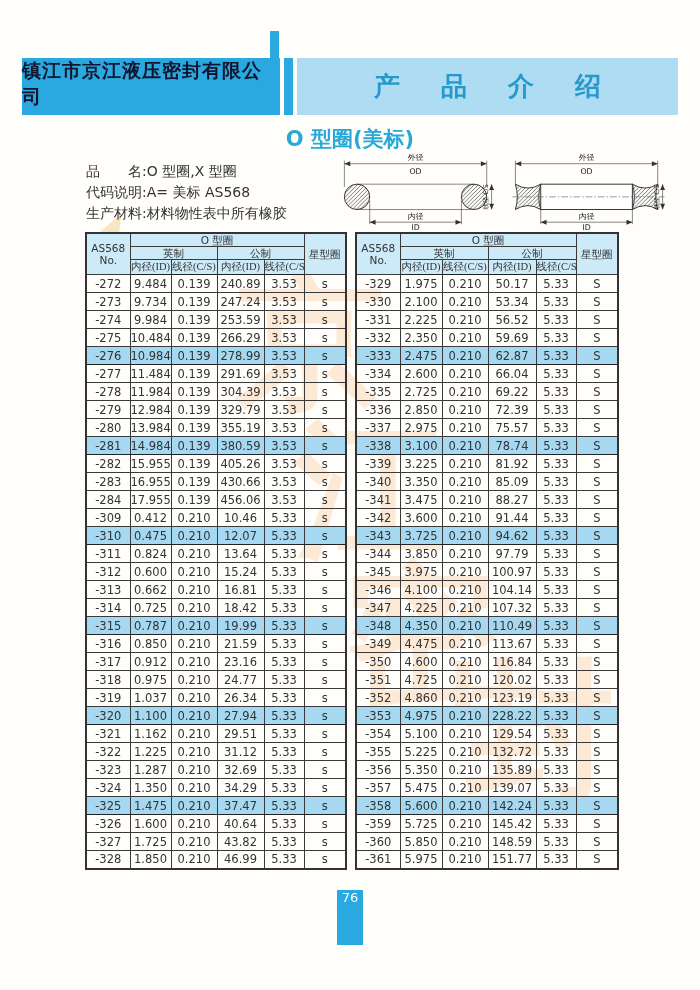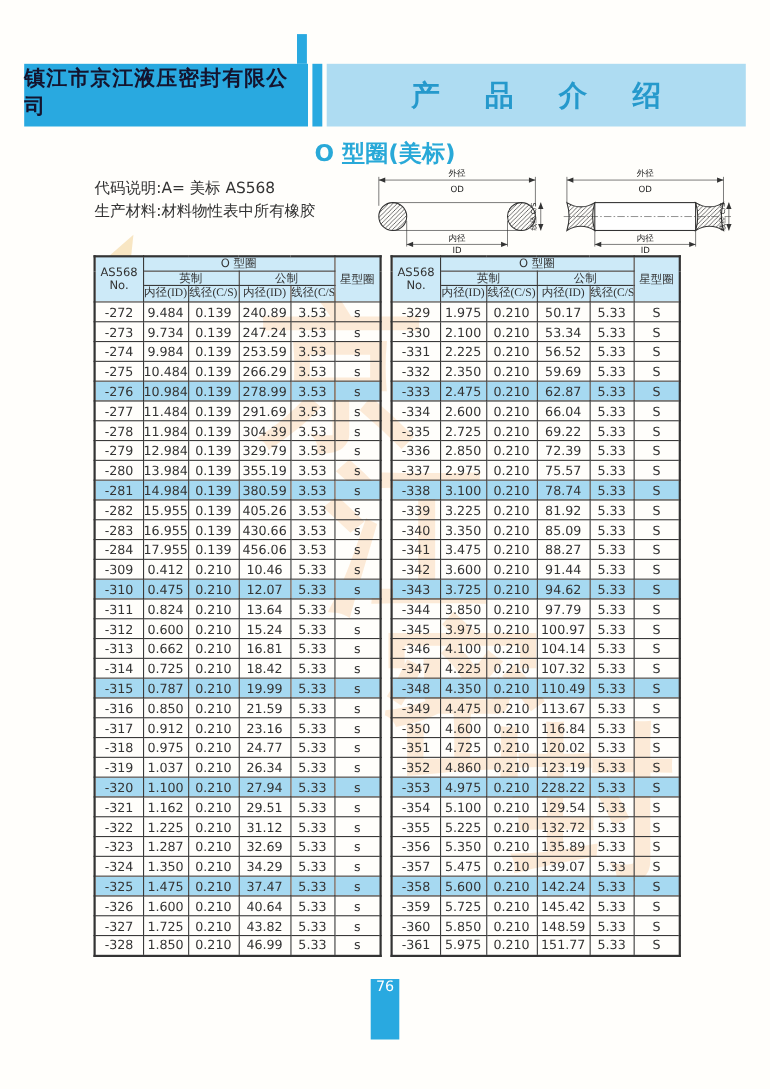--- a/index.html
+++ b/index.html
@@ -75,20 +75,21 @@
     <span class="company">镇江市京江液压密封有限公司</span>
   </div>
   <div class="band-stripe"></div>
   <div class="band-light">
     <span class="section-title">产 品 介 绍</span>
   </div>
 
   <div class="page-title">O 型圈(美标)</div>
 
   <div class="info">
+    <div>品　　名:O 型圈,X 型圈</div>
     <div>代码说明:A= 美标 AS568</div>
     <div>生产材料:材料物性表中所有橡胶</div>
   </div>
 
   <div class="diagrams">
     <svg class="diag" viewBox="0 0 160 80">
       <defs>
         <pattern id="h1" width="4" height="4" patternUnits="userSpaceOnUse">
           <path d="M0,4 L4,0" stroke="#555" stroke-width="0.8"></path>
         </pattern>

